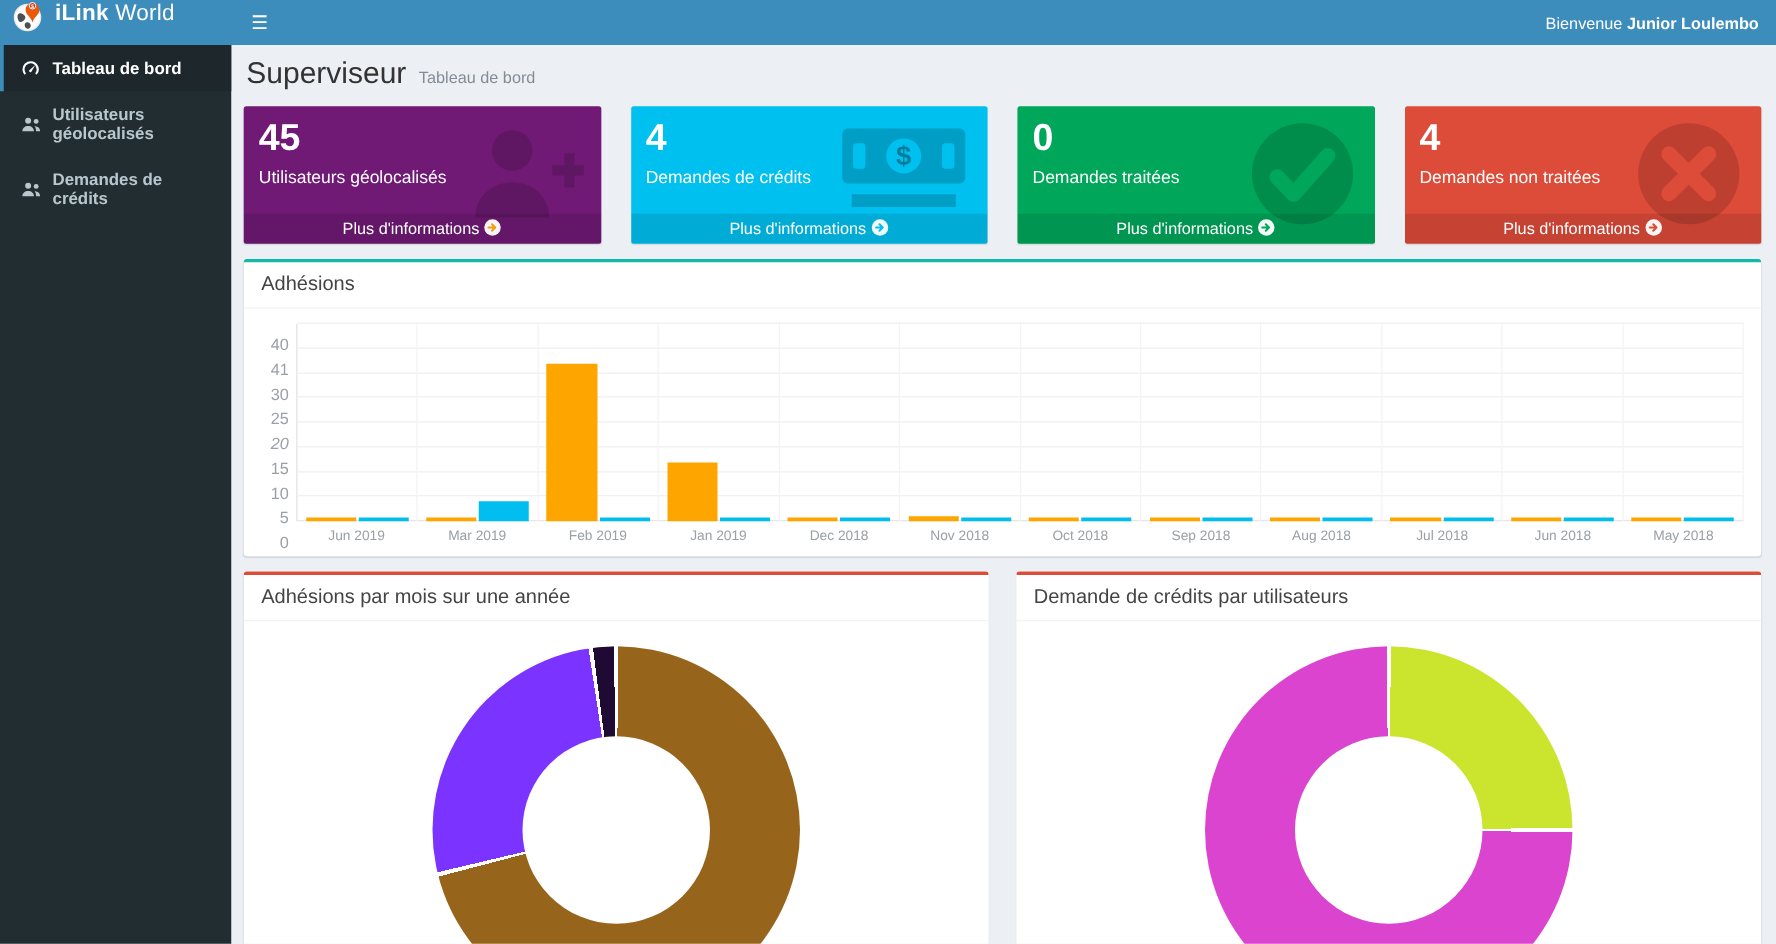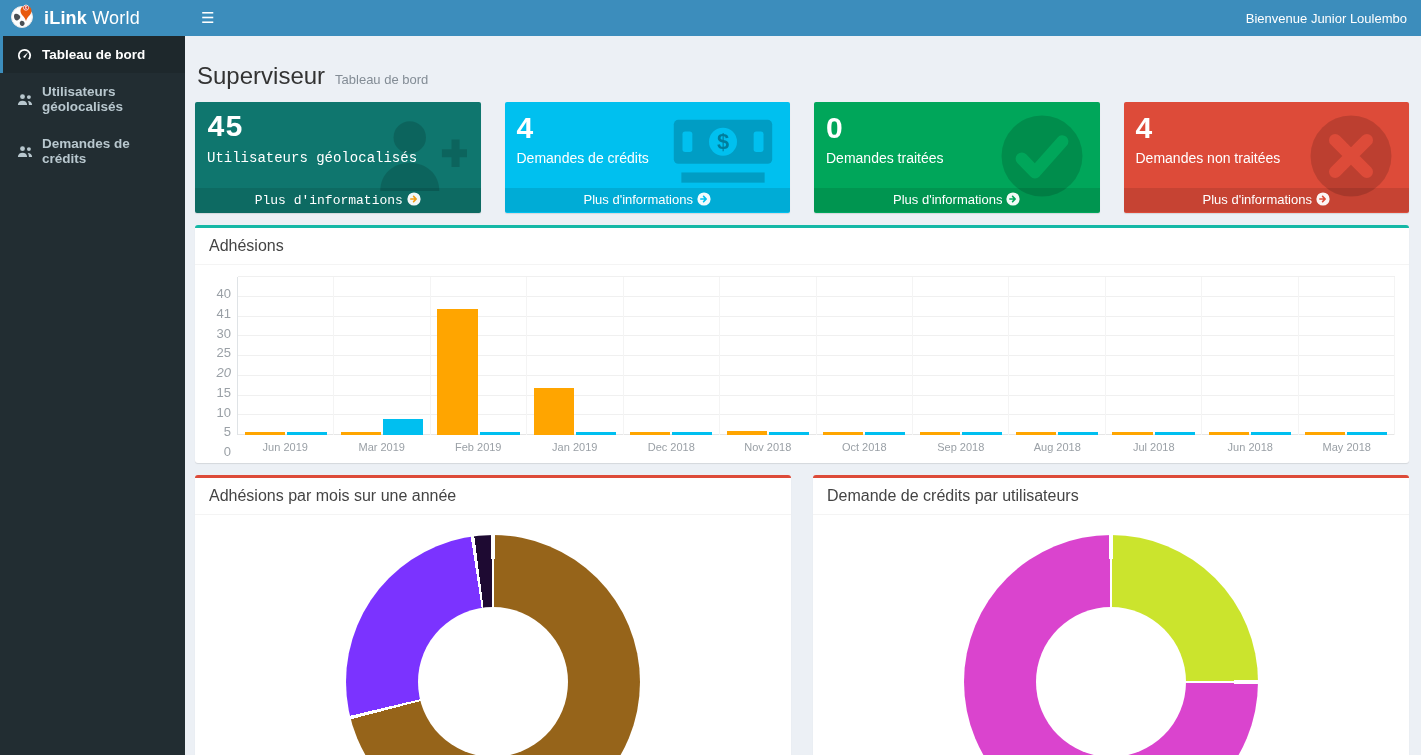--- a/index.html
+++ b/index.html
@@ -1,35 +1,35 @@
 <!DOCTYPE html>
 <html><head>
 <meta charset="utf-8">
 <style>
   * { margin:0; padding:0; box-sizing:border-box; }
   html,body { width:1421px; height:755px; overflow:hidden; }
   body { font-family:"Liberation Sans", sans-serif; background:#ecf0f5; }
 
   
   .navbar { position:absolute; top:0; left:0; right:0; height:36px; background:#3c8dbc; display:flex; align-items:center; z-index:10; }
-  .brand { width:185px; height:36px; display:flex; align-items:center; gap:8px; padding-left:10px; color:#fff; cursor:pointer; }
+  .brand { width:185px; height:36px; display:flex; align-items:flex-start; gap:8px; padding-left:10px; color:#fff; cursor:pointer; }
   .brand-text { font-size:18px; letter-spacing:.2px; white-space:nowrap; }
   .brand-text b { font-weight:700; }
   .hamburger { color:#fff; font-size:15px; padding:0 16px; height:36px; display:flex; align-items:center; cursor:pointer; }
   .welcome { margin-left:auto; padding-right:14px; color:#fff; font-size:13px; }
-  .welcome b { font-weight:400; }
+  .welcome b { font-weight:700; }
 
   
   .sidebar { position:absolute; top:36px; left:0; bottom:0; width:185px; background:#222d32; z-index:9; }
   .sidebar-item { display:flex; align-items:center; gap:9px; padding:11px 12px 11px 13px; font-size:13.5px; font-weight:600; color:#b8c7ce; cursor:pointer; border-left:3px solid transparent; }
   .sidebar-item.active { color:#fff; background:#1e282c; border-left-color:#3c8dbc; }
   .sidebar-item .ic { width:17px; display:flex; justify-content:center; flex:none; }
 
   
-  .main { position:absolute; top:36px; left:185px; right:0; bottom:0; overflow:hidden; padding:22px 12px 0 10px; }
+  .main { position:absolute; top:36px; left:185px; right:0; bottom:0; overflow:hidden; padding:5px 12px 0 10px; }
   .page-head { padding:4px 2px 12px; display:flex; align-items:baseline; gap:10px; }
   .page-title { font-size:24px; font-weight:500; color:#333; }
   .page-subtitle { font-size:13px; color:#838c95; }
 
   
   .stat-row { display:flex; gap:24px; }
   .small-box { flex:1; border-radius:2px; color:#fff; position:relative; overflow:hidden; box-shadow:0 1px 1px rgba(0,0,0,.1); }
   .sb-inner { padding:8px 12px 12px; min-height:86px; }
   .sb-value { font-size:30px; font-weight:700; line-height:1.2; }
   .sb-label { font-size:14px; margin-top:4px; }
@@ -119,21 +119,21 @@
     </nav>
 </aside>
 
 <main class="main">
   <div class="page-head">
     <span class="page-title">Superviseur</span>
     <span class="page-subtitle">Tableau de bord</span>
   </div>
 
   <div class="stat-row" id="stat-row">
-      <div class="small-box" style="background: #0f766e; font-family: Liberation Mono, monospace;">
+      <div class="small-box" style="background: #701a75;">
         <div class="sb-inner">
           <div class="sb-value">45</div>
           <div class="sb-label">Utilisateurs géolocalisés</div>
         </div>
         <div class="sb-ghost"><svg width="96" height="84" viewBox="0 0 26 21">
             <g fill="rgba(0,0,0,0.15)">
               <circle cx="10.5" cy="6" r="4.4"></circle>
               <path d="M2.5 20.5c0-4.6 3.6-7.6 8-7.6s8 3 8 7.6z"></path>
               <path d="M19.2 9.2h2.6V6.6h2.2v2.6h2.6v2.2H24v2.6h-2.2v-2.6h-2.6z"></path>
             </g>

